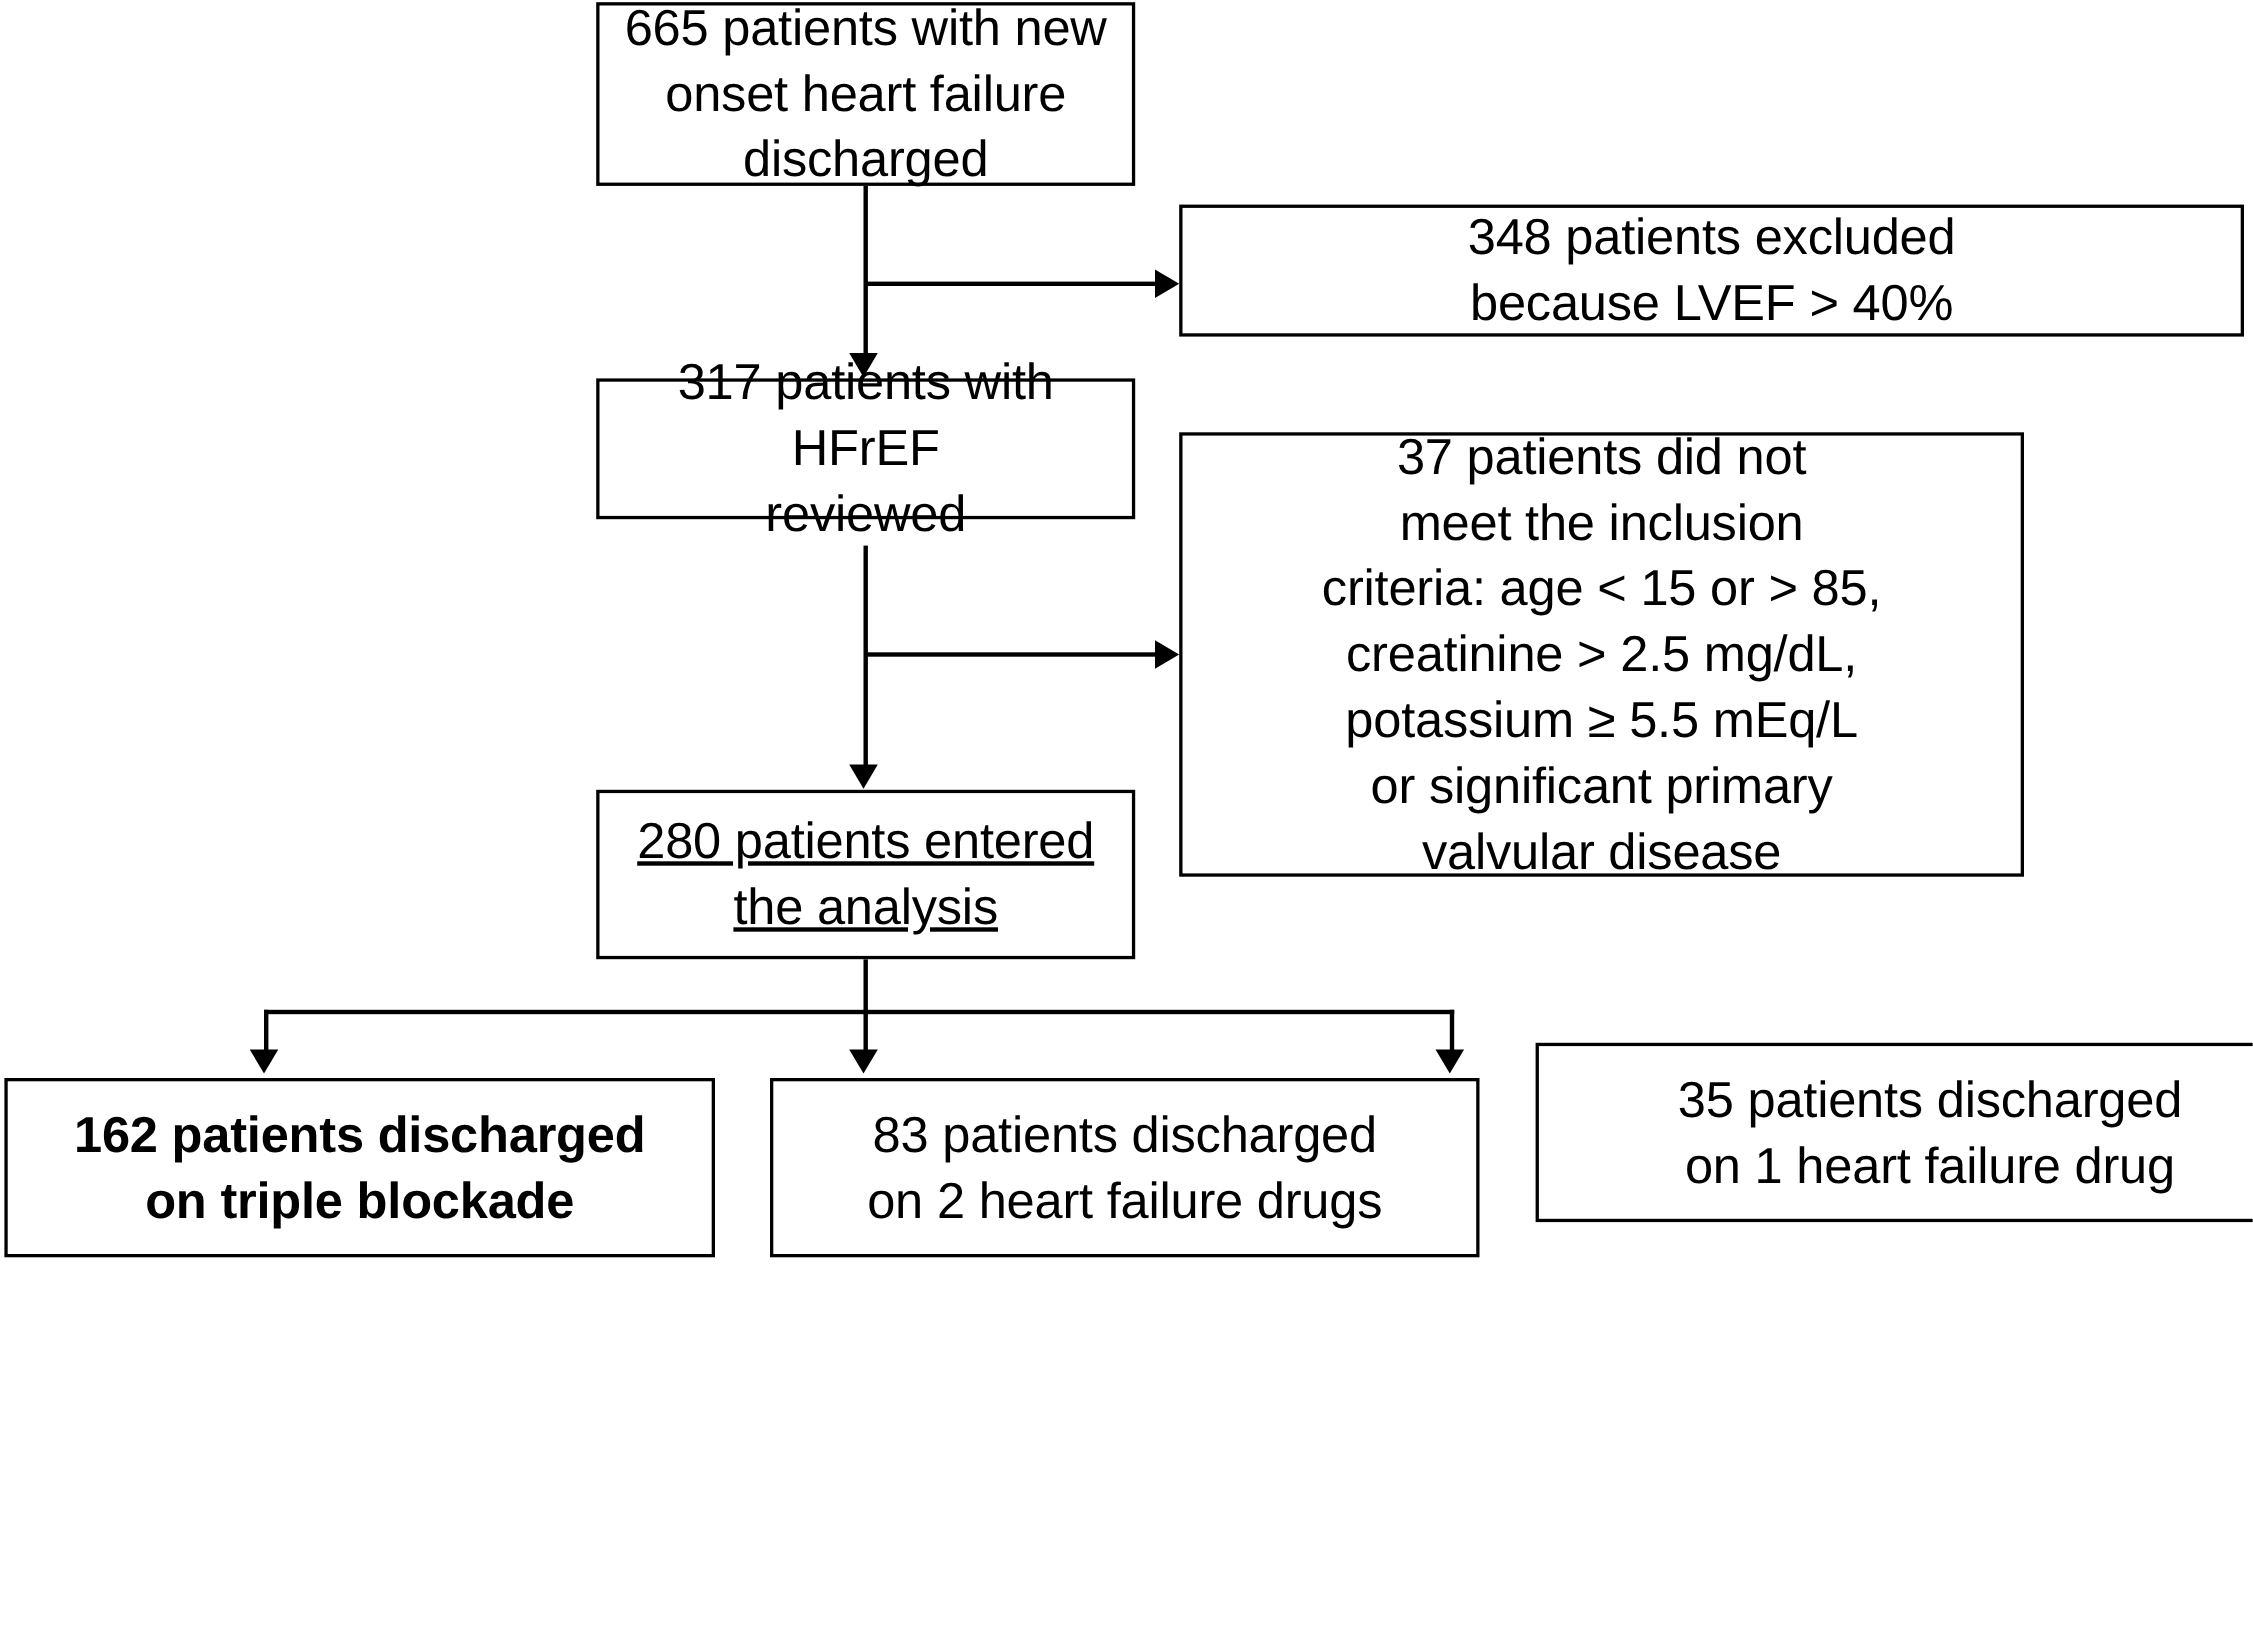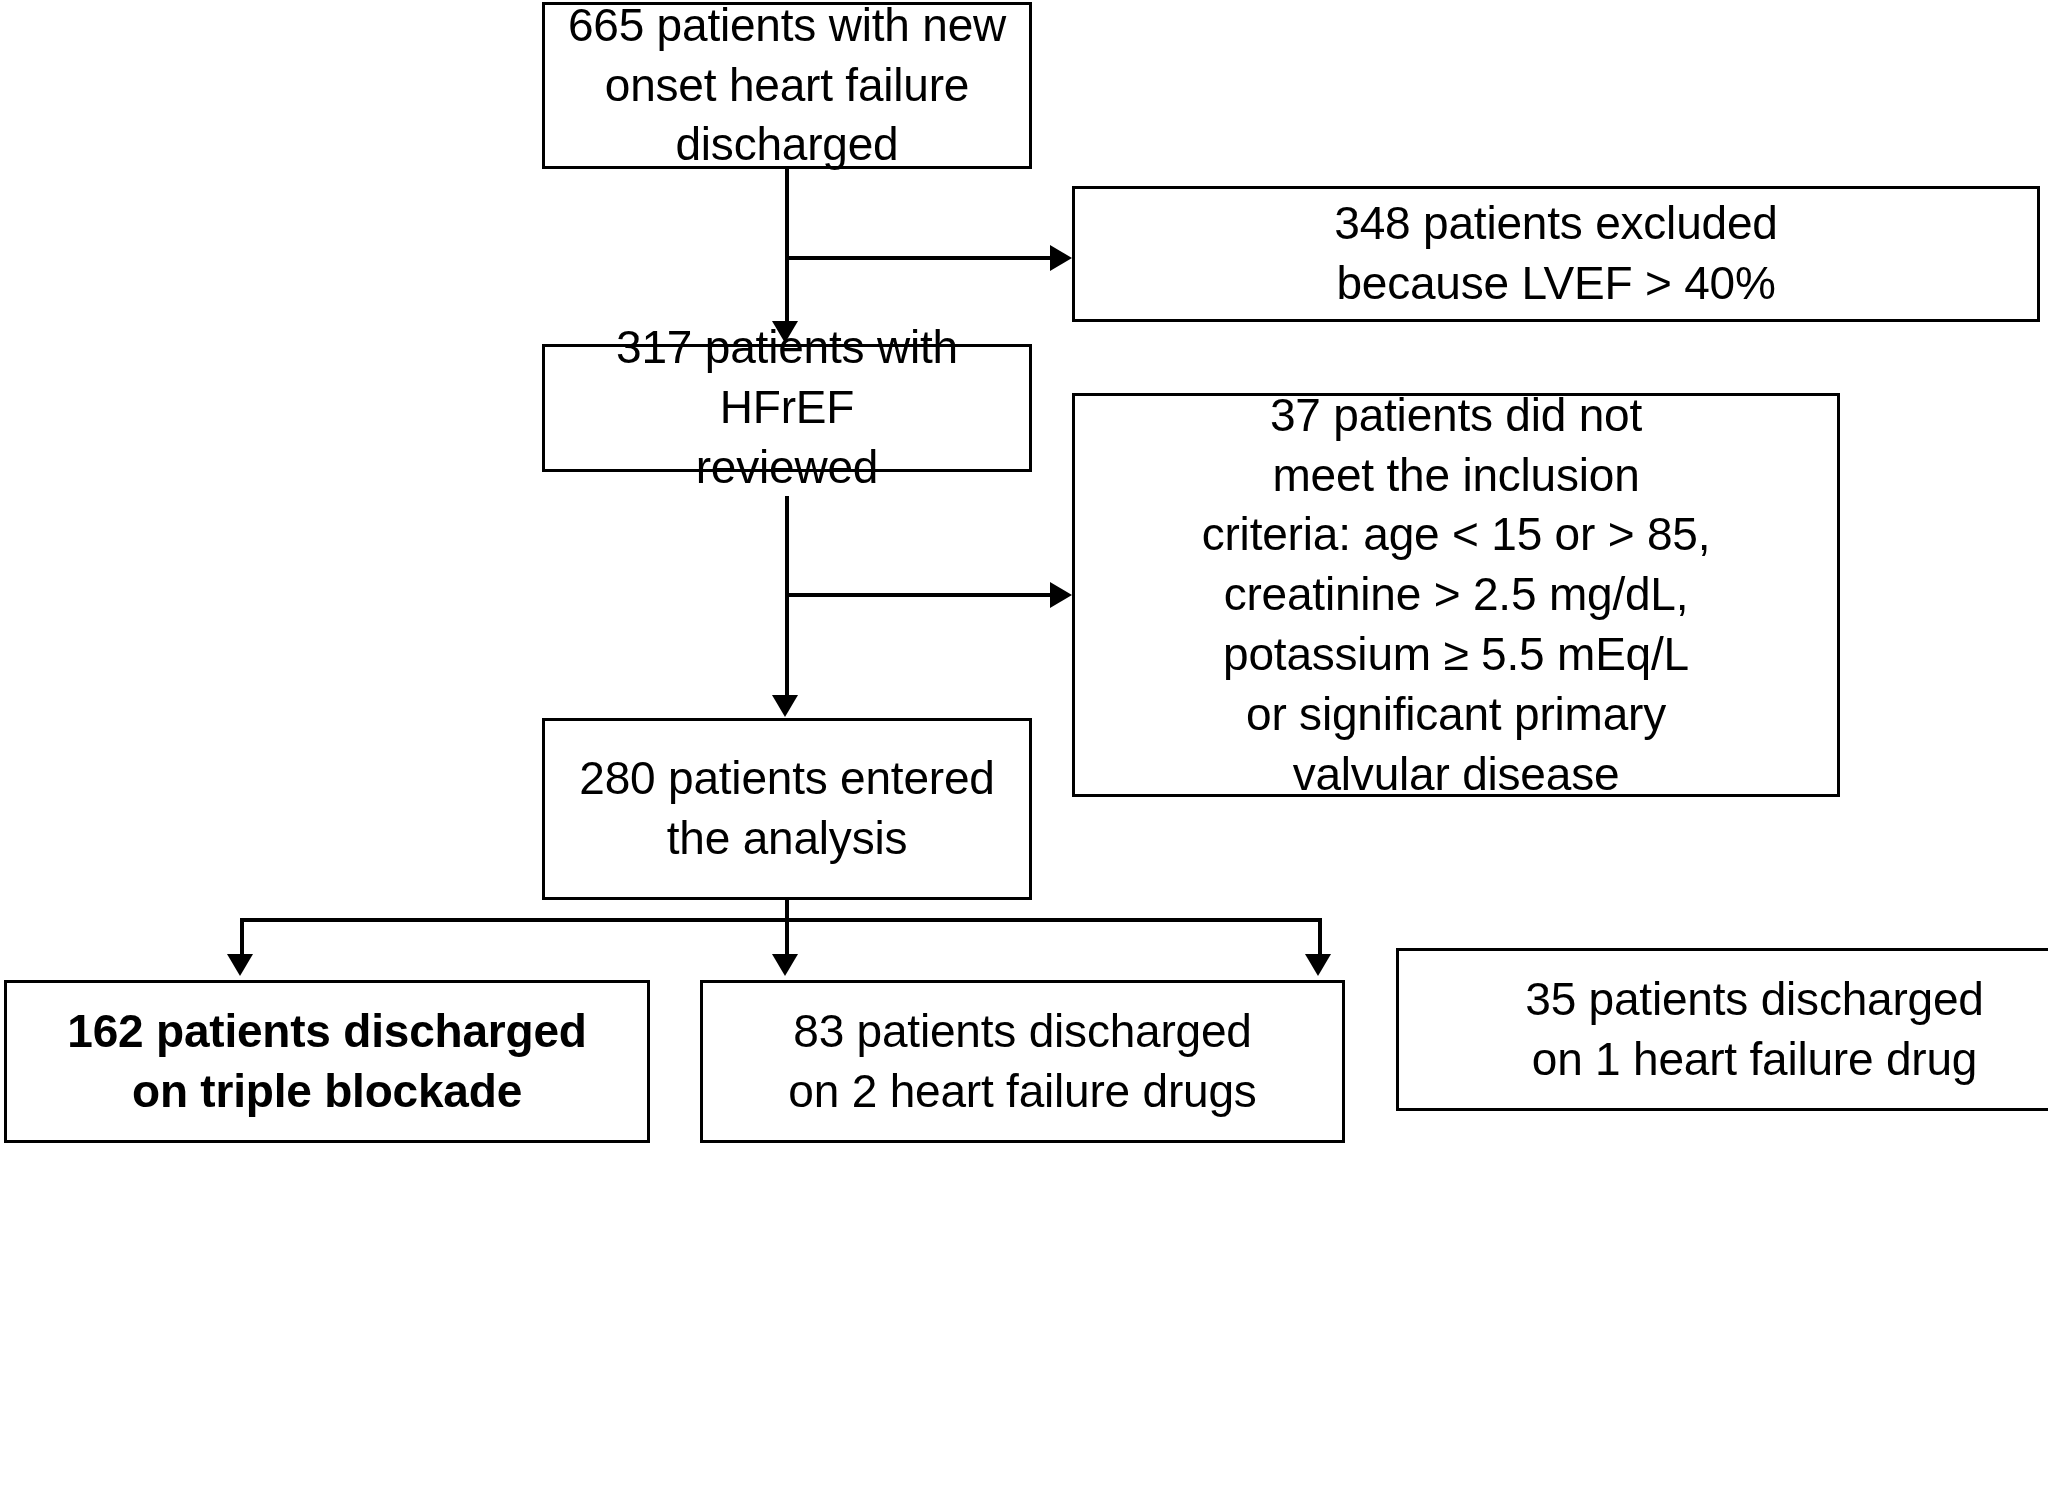--- a/index.html
+++ b/index.html
@@ -34,24 +34,24 @@
     padding: 0 10px;
     box-sizing: border-box;
     white-space: pre-line;
     line-height: 1.30;
     font-size: 46px;
     letter-spacing: -0.2px;
   }
 
   
   #node-enrolled   { left: 542px; top: 2px;    width: 490px; height: 167px; }
-  #node-excluded   { left: 1072px; top: 186px; width: 968px; height: 136px; }
+  #node-excluded   { left: 1072px; top: 186px; width: 968px; height: 120px; }
   #node-reviewed   { left: 542px; top: 344px;  width: 490px; height: 128px; }
   #node-criteria   { left: 1072px; top: 393px; width: 768px; height: 404px; }
-  #node-analysis   { left: 542px; top: 718px;  width: 490px; height: 182px; }
+  #node-analysis   { left: 542px; top: 718px;  width: 490px; height: 154px; text-decoration: underline; }
   #node-triple     { left: 4px;   top: 980px;  width: 646px; height: 163px; font-weight: bold; }
   #node-two-drugs  { left: 700px; top: 980px;  width: 645px; height: 163px; }
   #node-one-drug   { left: 1396px; top: 948px; width: 717px; height: 163px; }
 
   
   .line {
     position: absolute;
     background: #000000;
     z-index: 1;
   }

